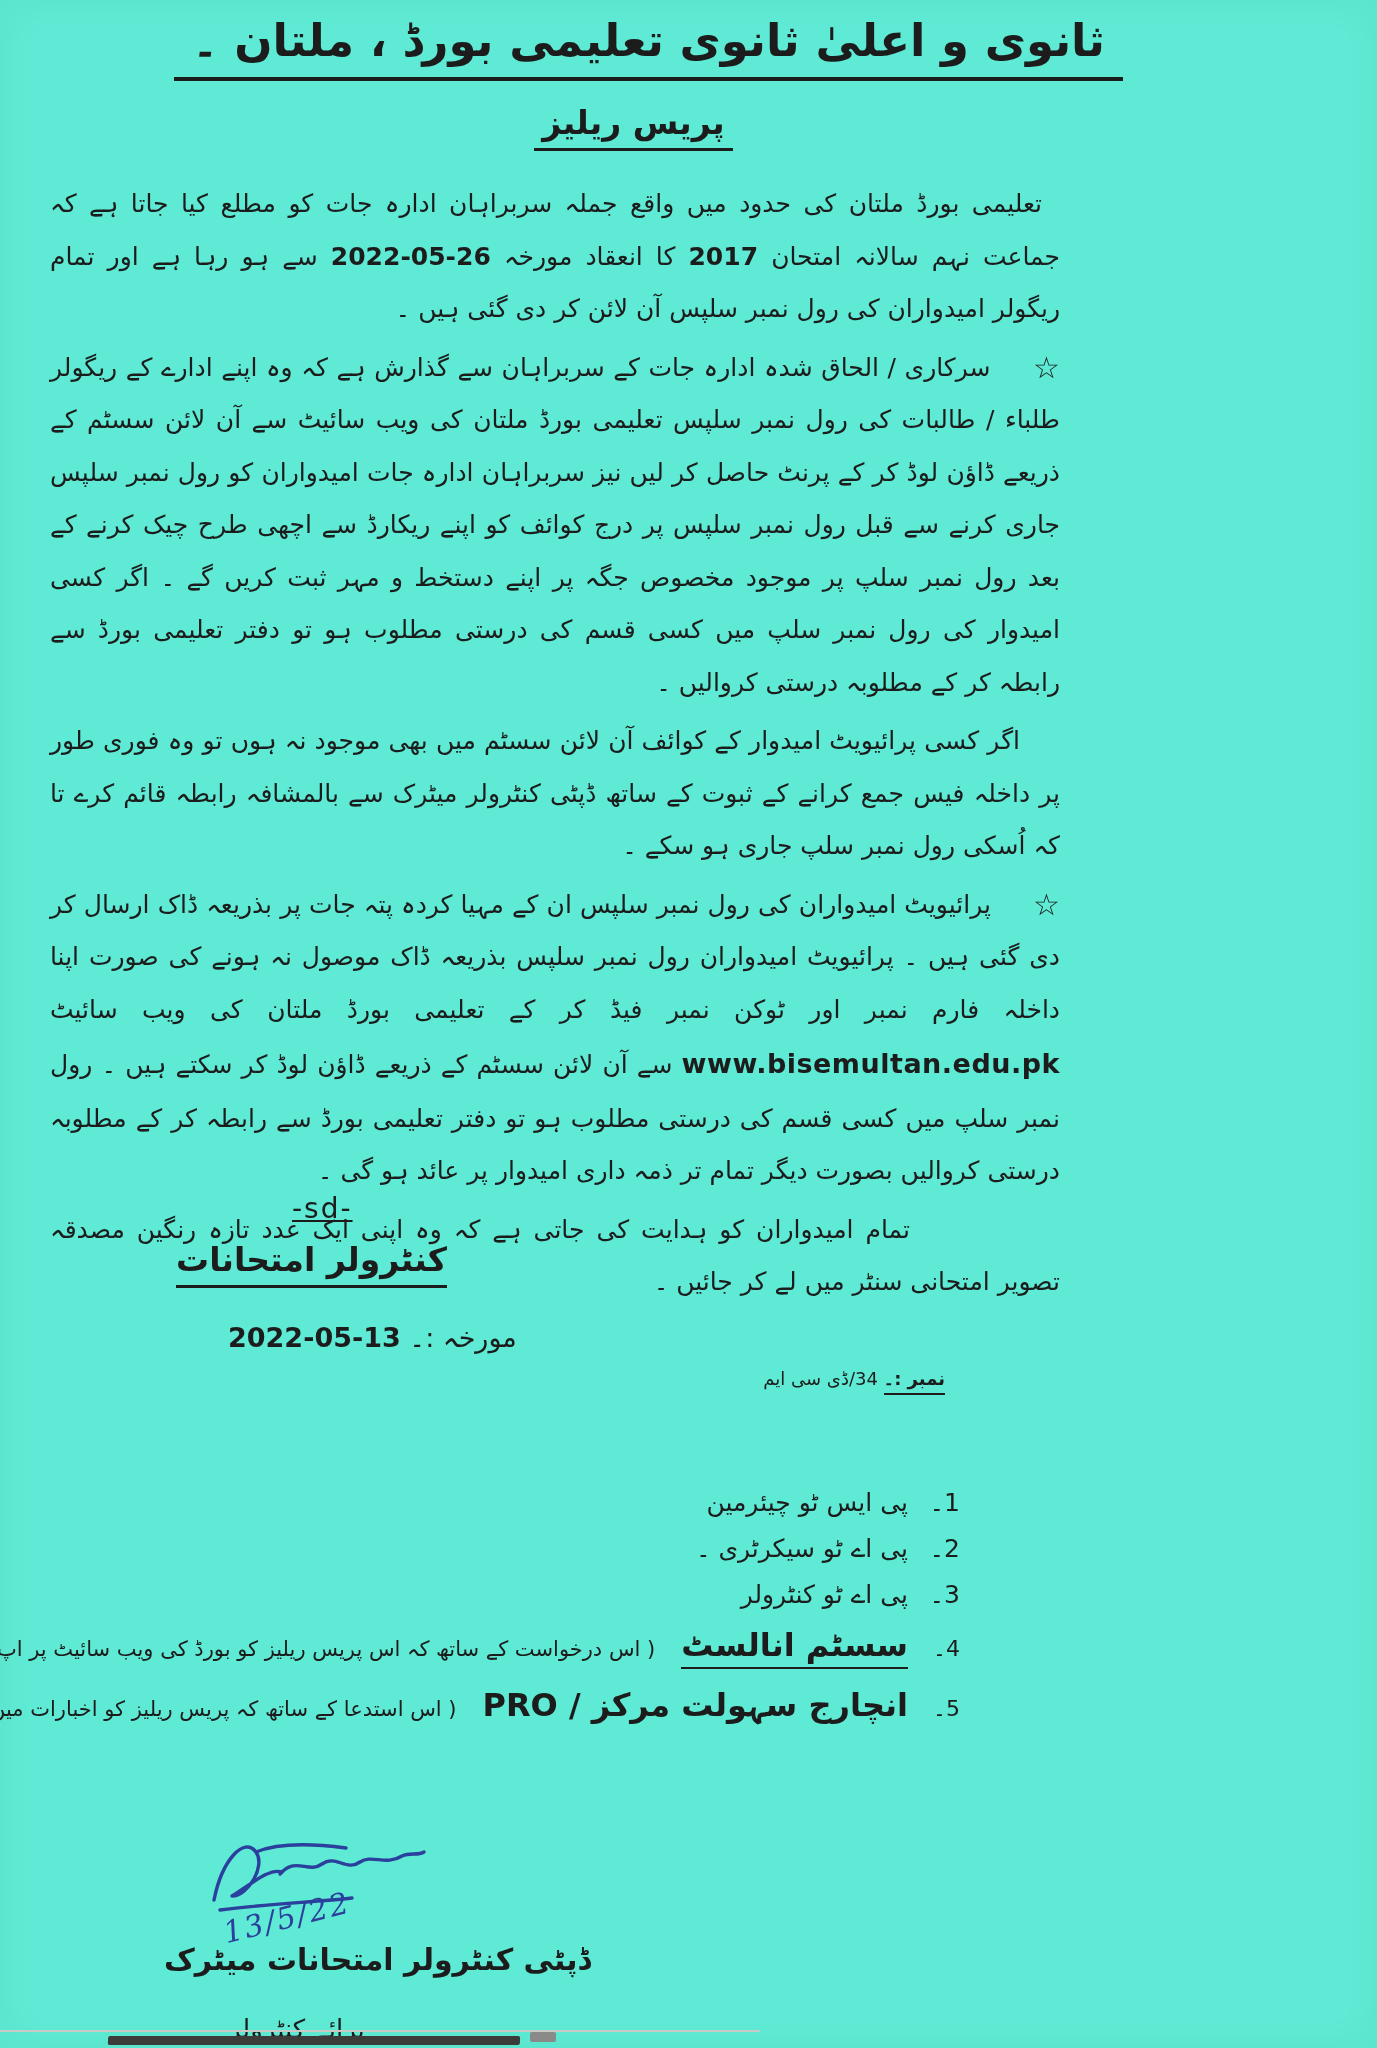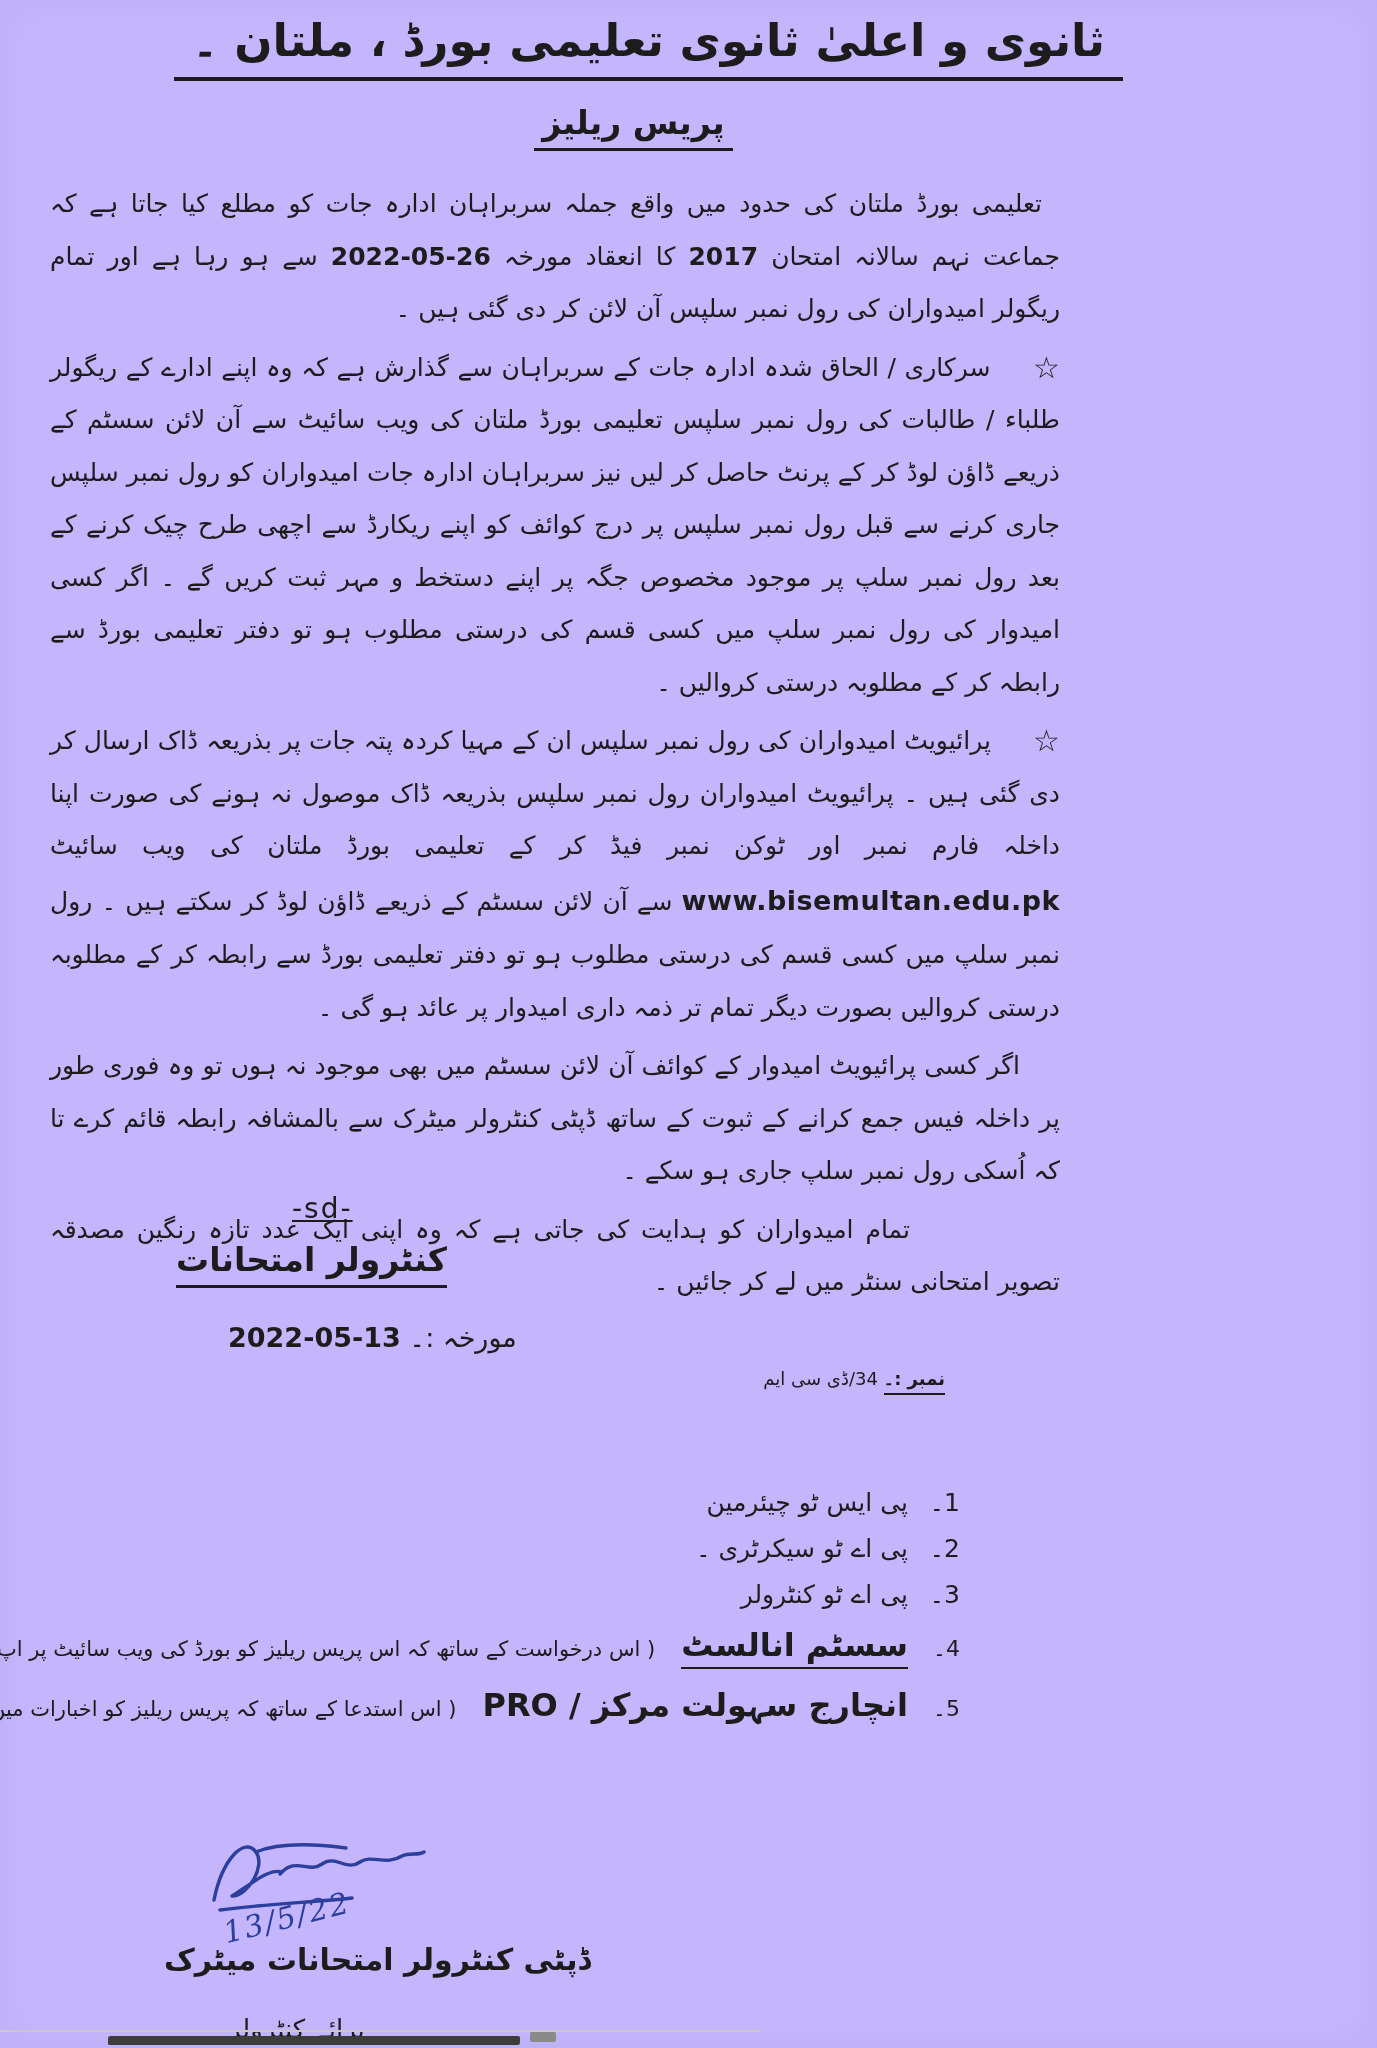--- a/index.html
+++ b/index.html
@@ -1,20 +1,20 @@
 <!DOCTYPE html>
 <html lang="ur"><head>
 <meta charset="utf-8">
 <style>
   html,body{margin:0;padding:0;background:#e8e8e6;}
   .page{
     position:relative;
     width:1377px;height:2048px;
     margin:0 auto;
-    background:#c4b5fd;
+    background:#5eead4;
     color:#1c1c1c;
     font-family:"DejaVu Sans",sans-serif;
     overflow:hidden;
     box-shadow:inset 0 0 40px rgba(0,0,0,0.04);
   }
   .rtl{direction:rtl;}
   
   .header{ text-align:center; padding-top:14px; }
   .doc-title{
     display:inline-block;
@@ -137,28 +137,28 @@
       <span>کا انعقاد مورخہ</span>
       <b class="numrun">26-05-2022</b>
       <span>سے ہو رہا ہے اور تمام ریگولر امیدواران کی رول نمبر سلپس آن لائن کر دی گئی ہیں ۔</span>
     </p>
 
     <p class="para">
       <span class="star">☆</span>
       <span>سرکاری / الحاق شدہ ادارہ جات کے سربراہان سے گذارش ہے کہ وہ اپنے ادارے کے ریگولر طلباء / طالبات کی رول نمبر سلپس تعلیمی بورڈ ملتان کی ویب سائیٹ سے آن لائن سسٹم کے ذریعے ڈاؤن لوڈ کر کے پرنٹ حاصل کر لیں نیز سربراہان ادارہ جات امیدواران کو رول نمبر سلپس جاری کرنے سے قبل رول نمبر سلپس پر درج کوائف کو اپنے ریکارڈ سے اچھی طرح چیک کرنے کے بعد رول نمبر سلپ پر موجود مخصوص جگہ پر اپنے دستخط و مہر ثبت کریں گے ۔ اگر کسی امیدوار کی رول نمبر سلپ میں کسی قسم کی درستی مطلوب ہو تو دفتر تعلیمی بورڈ سے رابطہ کر کے مطلوبہ درستی کروالیں ۔</span>
     </p>
 
+    <p class="para p-fee">اگر کسی پرائیویٹ امیدوار کے کوائف آن لائن سسٹم میں بھی موجود نہ ہوں تو وہ فوری طور پر داخلہ فیس جمع کرانے کے ثبوت کے ساتھ ڈپٹی کنٹرولر میٹرک سے بالمشافہ رابطہ قائم کرے تا کہ اُسکی رول نمبر سلپ جاری ہو سکے ۔</p>
+
     <p class="para">
       <span class="star">☆</span>
       <span>پرائیویٹ امیدواران کی رول نمبر سلپس ان کے مہیا کردہ پتہ جات پر بذریعہ ڈاک ارسال کر دی گئی ہیں ۔ پرائیویٹ امیدواران رول نمبر سلپس بذریعہ ڈاک موصول نہ ہونے کی صورت اپنا داخلہ فارم نمبر اور ٹوکن نمبر فیڈ کر کے تعلیمی بورڈ ملتان کی ویب سائیٹ</span>
       <span class="url">www.bisemultan.edu.pk</span>
       <span>سے آن لائن سسٹم کے ذریعے ڈاؤن لوڈ کر سکتے ہیں ۔ رول نمبر سلپ میں کسی قسم کی درستی مطلوب ہو تو دفتر تعلیمی بورڈ سے رابطہ کر کے مطلوبہ درستی کروالیں بصورت دیگر تمام تر ذمہ داری امیدوار پر عائد ہو گی ۔</span>
     </p>
-
-    <p class="para p-fee">اگر کسی پرائیویٹ امیدوار کے کوائف آن لائن سسٹم میں بھی موجود نہ ہوں تو وہ فوری طور پر داخلہ فیس جمع کرانے کے ثبوت کے ساتھ ڈپٹی کنٹرولر میٹرک سے بالمشافہ رابطہ قائم کرے تا کہ اُسکی رول نمبر سلپ جاری ہو سکے ۔</p>
 
     <p class="para p-photo">تمام امیدواران کو ہدایت کی جاتی ہے کہ وہ اپنی ایک عدد تازہ رنگین مصدقہ تصویر امتحانی سنٹر میں لے کر جائیں ۔</p>
   </div>
 
   <div class="sd-mark">-sd-</div>
   <div class="controller-title rtl">کنٹرولر امتحانات</div>
 
   <div class="ref-no rtl">
     <span class="lbl">نمبر :۔</span>
     <span class="val">34/ڈی سی ایم</span>

